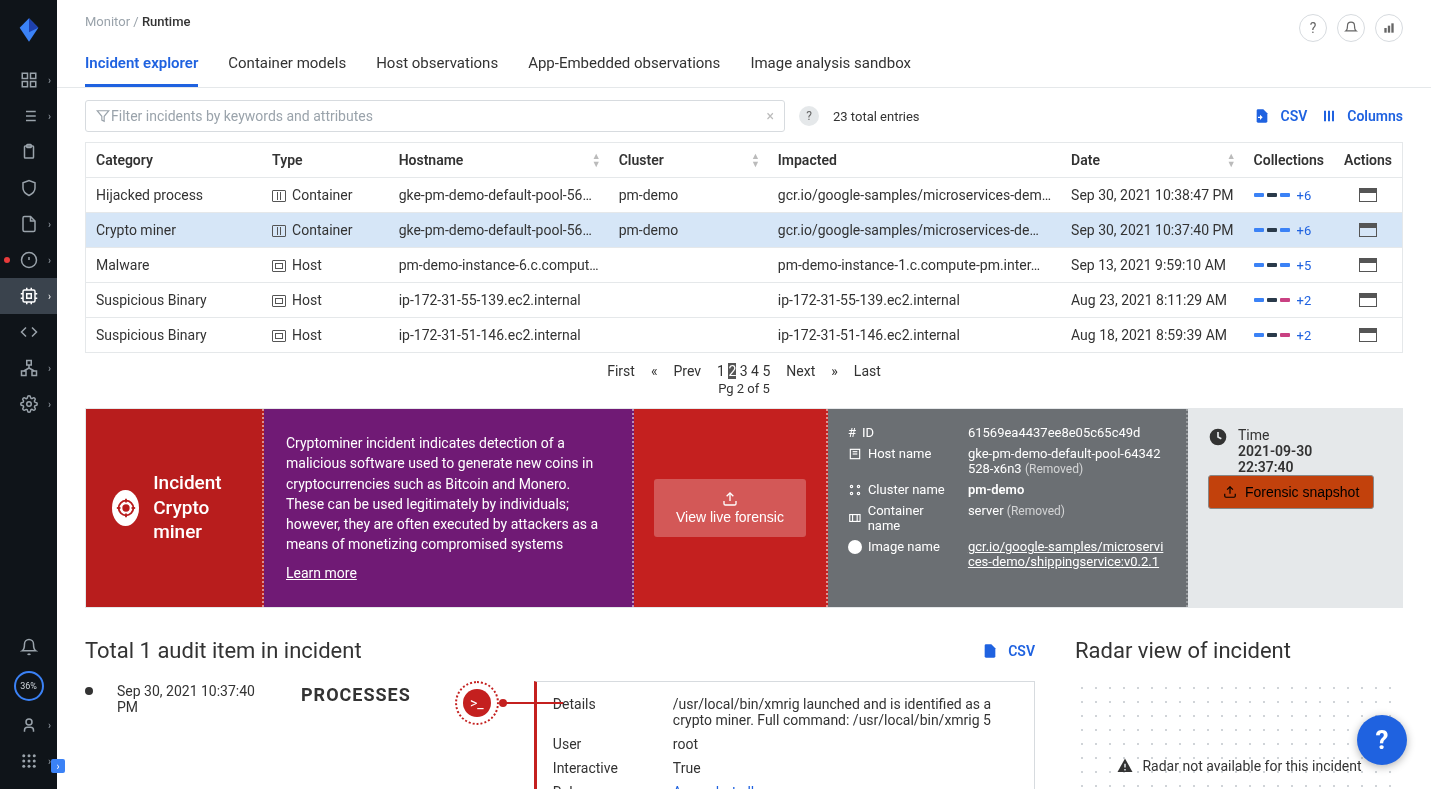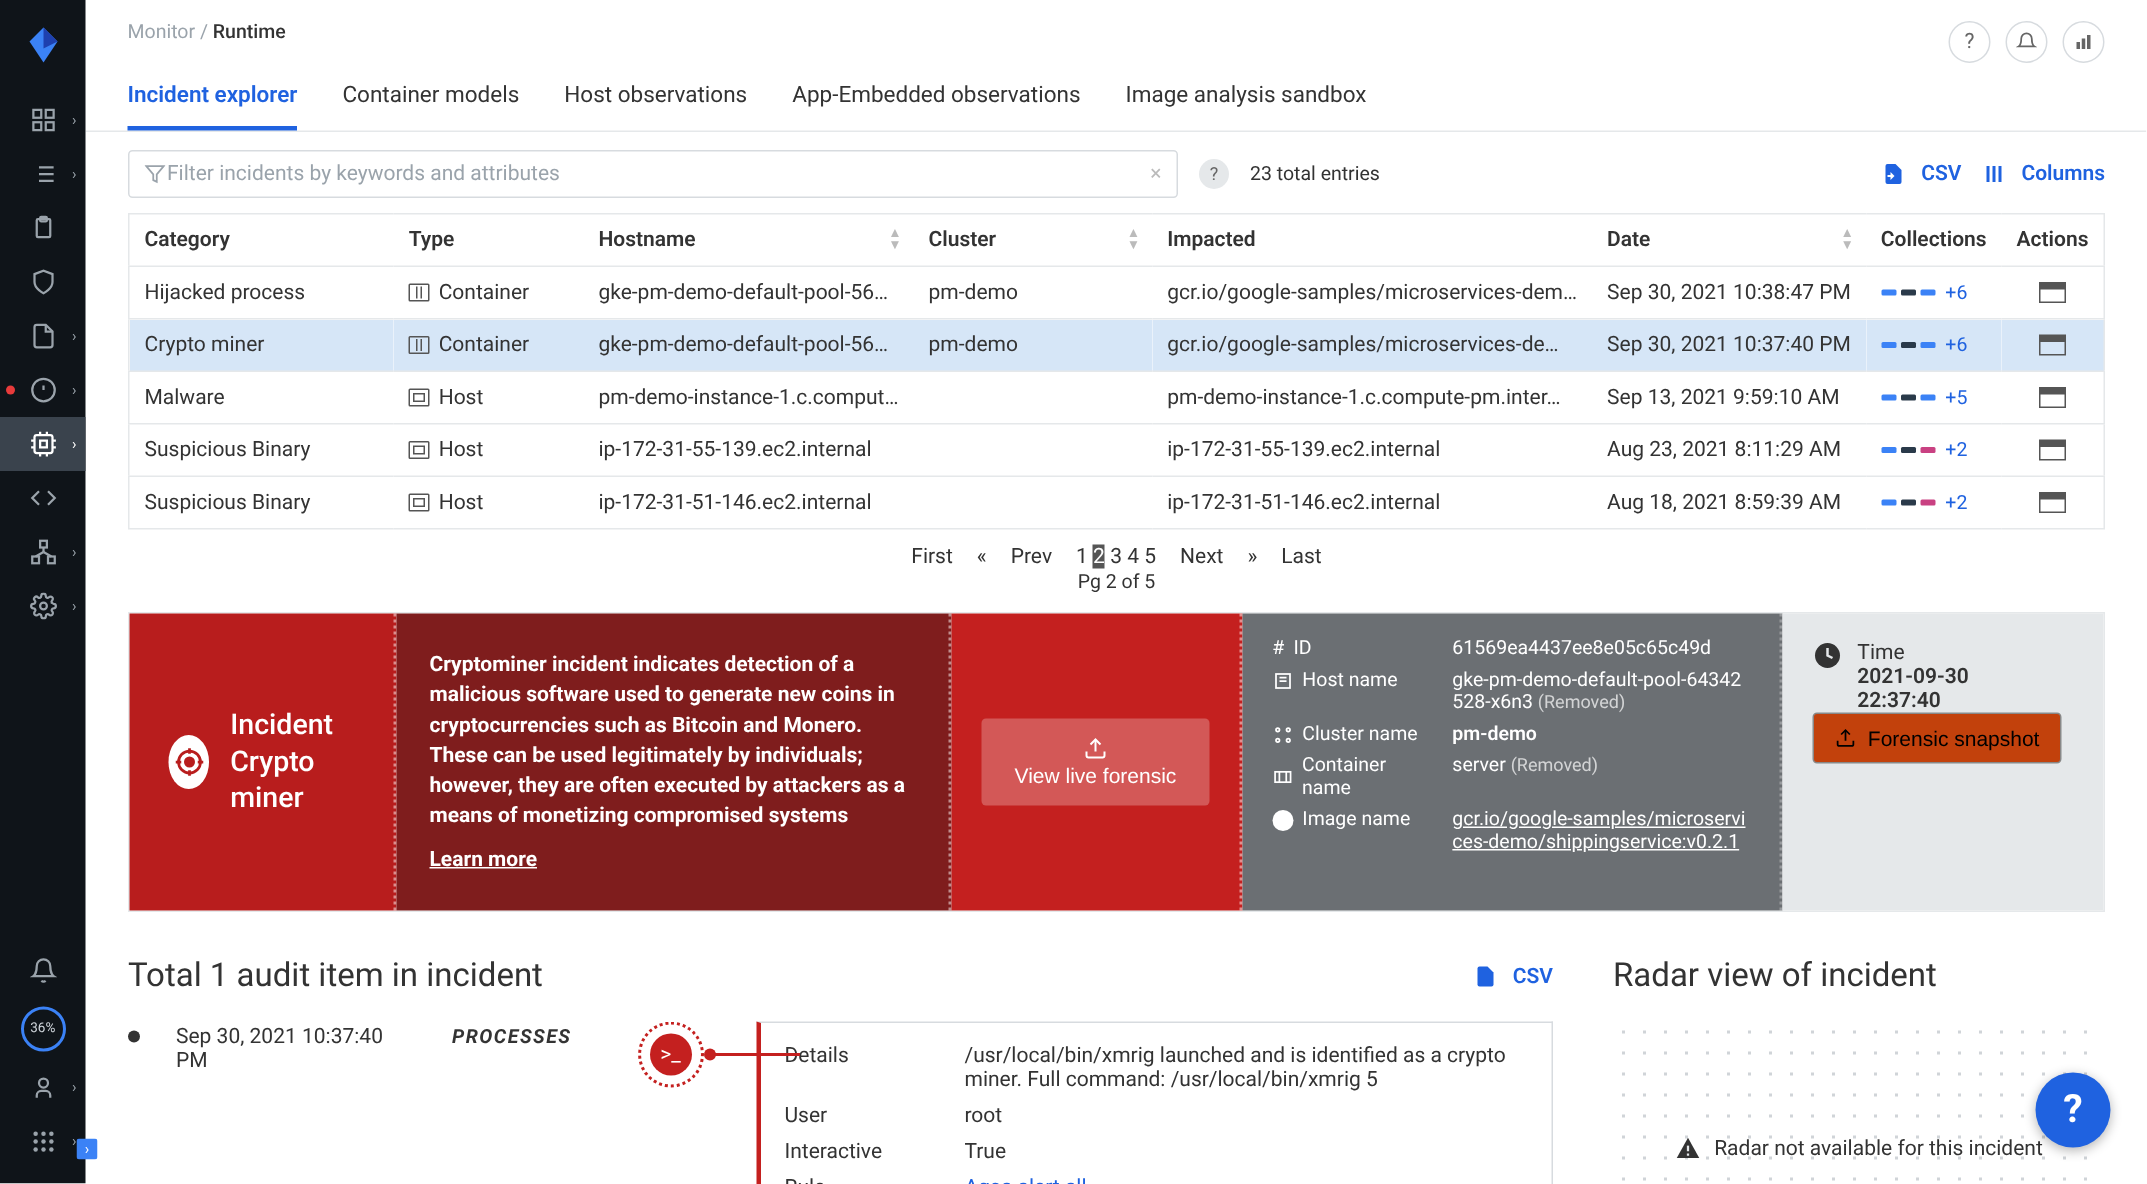--- a/index.html
+++ b/index.html
@@ -61,21 +61,21 @@
 .pagination span { cursor:pointer; }
 .pagination .pg { width:20px; text-align:center; }
 .pagination .pg.active { background:#555; color:#fff; }
 .pginfo { text-align:center; font-size:13px; color:#333; margin:2px 0 12px; }
 
 
 .incident-panel { display:flex; border:1px solid #e5e8ea; margin-bottom:30px; min-height:168px; }
 .ip-left { background:#b81d1d; color:#fff; display:flex; align-items:center; padding:20px 26px; width:178px; border-right:2px dotted rgba(255,255,255,0.5); }
 .ip-left .target-icon { width:36px; height:36px; background:#fff; border-radius:50%; display:flex; align-items:center; justify-content:center; margin-right:14px; color:#b81d1d; }
 .ip-left .titles { font-size:19px; font-weight:500; line-height:1.3; }
-.ip-mid { background:#7f1d1d; color:#fff; padding:24px 22px; width:370px; border-right:2px dotted rgba(255,255,255,0.5); font-size:14px; line-height:1.45;font-weight:bold; }
+.ip-mid { background:#701a75; color:#fff; padding:24px 22px; width:370px; border-right:2px dotted rgba(255,255,255,0.5); font-size:14px; line-height:1.45; }
 .ip-mid .learn { text-decoration:underline; display:block; margin-top:8px; cursor:pointer; }
 .ip-btn-wrap { background:#c4201f; display:flex; align-items:center; justify-content:center; padding:0 20px; border-right:2px dotted rgba(255,255,255,0.5);}
 .ip-btn { background:rgba(255,255,255,0.25); color:#fff; border:none; padding:12px 22px; border-radius:3px; cursor:pointer; font-size:14px; display:flex; flex-direction:column; align-items:center; gap:2px;}
 .ip-meta { background:#6b6f73; color:#fff; padding:16px 20px; flex:0 0 360px; font-size:13px; border-right:2px dotted rgba(255,255,255,0.3);}
 .ip-meta-row { display:flex; align-items:flex-start; gap:10px; margin-bottom:6px; }
 .ip-meta-row .lbl { width:110px; display:flex; align-items:center; gap:6px; }
 .ip-meta-row .val { flex:1; word-break:break-all; }
 .ip-meta-row .val a { color:#fff; text-decoration:underline; }
 .ip-meta-row .removed { opacity:0.7; font-size:12px; }
 .ip-right { background:#e5e8ea; padding:18px 20px; flex:1; display:flex; flex-direction:column; }
@@ -84,21 +84,21 @@
 .snap-btn { border:1px solid #888; background:#c2410c; padding:8px 14px; border-radius:3px; cursor:pointer; display:flex; align-items:center; gap:8px; font-size:14px; width:fit-content; }
 
 
 .audit-row { display:flex; gap:40px; }
 .audit-left { flex:0 0 950px; }
 .audit-title { font-size:22px; font-weight:400; margin-bottom:18px; display:flex; align-items:center; }
 .audit-title .csv-link { margin-left:auto; }
 .audit-item { display:flex; align-items:flex-start; gap:24px; }
 .audit-dot { width:8px; height:8px; background:#333; border-radius:50%; margin-top:6px; }
 .audit-ts { font-size:14px; margin-top:2px; width:160px; }
-.audit-proc { font-weight:700; letter-spacing:1px; font-size:13px; margin-top:3px;font-style:italic; }
+.audit-proc { font-weight:700; letter-spacing:1px; font-size:18px; margin-top:3px; }
 .proc-icon-wrap { position:relative; width:55px; margin-left:20px; }
 .proc-ring { width:44px; height:44px; border:2px dotted #c4201f; border-radius:50%; display:flex; align-items:center; justify-content:center; }
 .proc-core { width:28px; height:28px; background:#c4201f; border-radius:50%; color:#fff; display:flex; align-items:center; justify-content:center; font-size:14px; }
 .connector { position:absolute; left:48px; top:21px; width:60px; height:2px; background:#c4201f; }
 .connector::after{content:'';position:absolute;left:-4px;top:-3px;width:8px;height:8px;background:#c4201f;border-radius:50%;}
 .detail-box { border:1px solid #d7dbdf; border-left:3px solid #c4201f; padding:14px 16px; flex:1; font-size:14px; }
 .detail-box .drow { display:flex; margin-bottom:8px; }
 .detail-box .dlbl { width:120px; color:#333; }
 .detail-box .dval { flex:1; }
 .detail-box .dval.link { color:#1f62e0; cursor:pointer; }
@@ -354,21 +354,21 @@
                   <span class="col-more">+6</span>
                 </div>
               </td>
     <td>
                 <div class="archive-icon"></div>
               </td>
             </tr>
             <tr class="">
               <td>Malware</td>
     <td><span class="type-icon host"></span>Host</td>
-    <td>pm-demo-instance-1.c.comput…</td>
+    <td>pm-demo-instance-6.c.comput…</td>
               <td></td>
               <td>pm-demo-instance-1.c.compute-pm.inter…</td>
               <td>Sep 13, 2021 9:59:10 AM</td>
     <td>
                 <div class="col-chips">
                   <span class="chip blue"></span>
                   <span class="chip dark"></span>
                   <span class="chip blue"></span>
                   <span class="col-more">+5</span>
                 </div>

